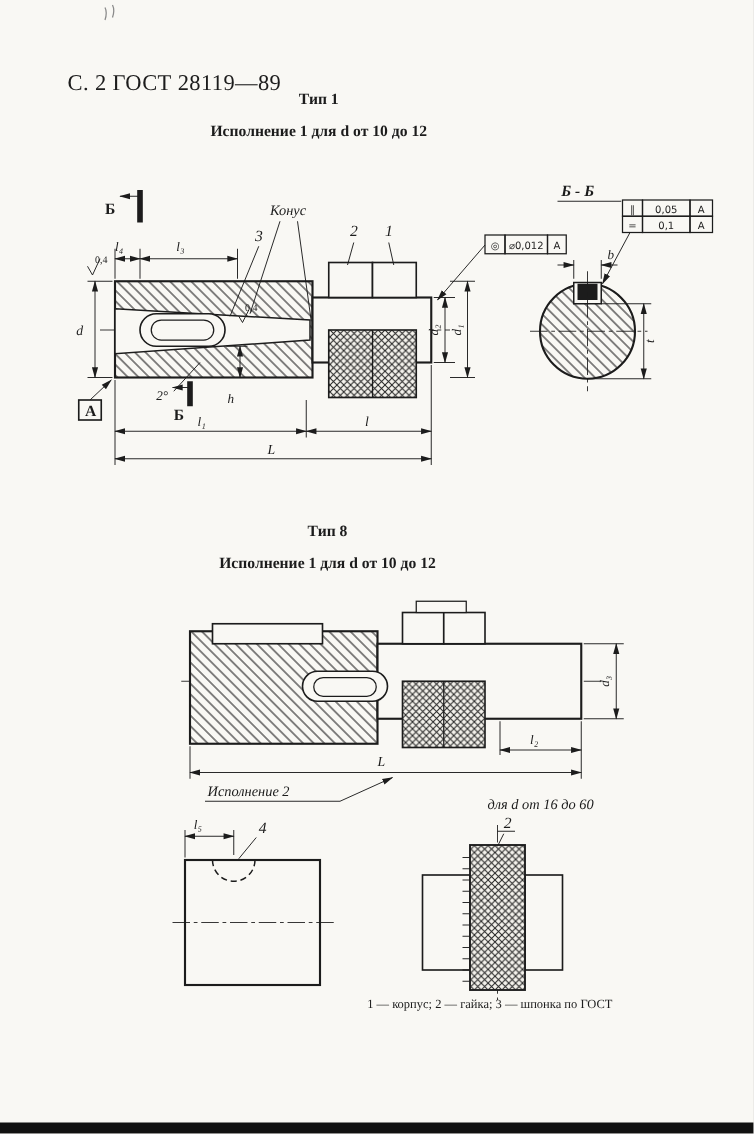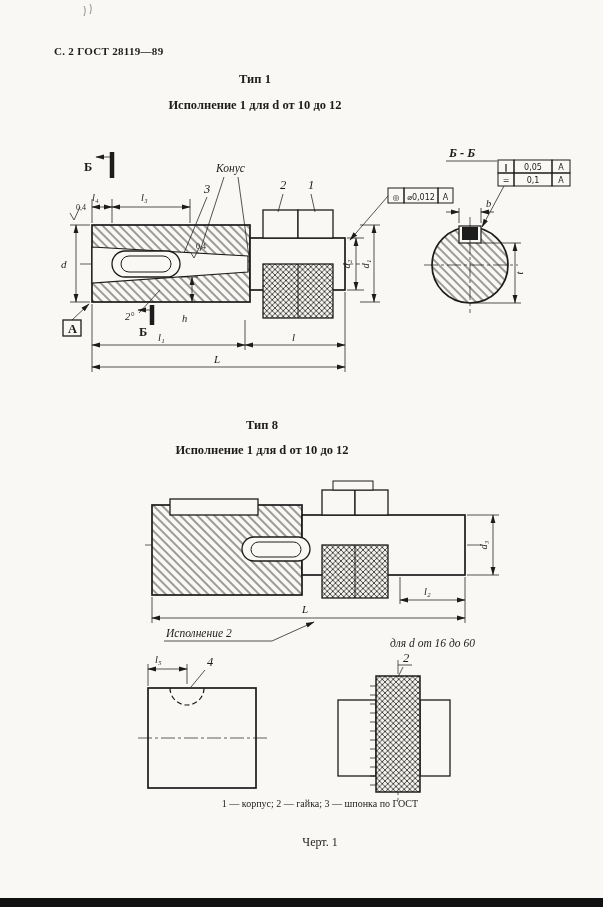--- a/index.html
+++ b/index.html
@@ -1,25 +1,25 @@
 <!DOCTYPE html>
 <html><head>
 <meta charset="utf-8">
 <style>
   *{margin:0;padding:0;box-sizing:border-box}
   html,body{background:#d9d9d6}
   .page{position:relative;width:603px;height:907px;margin:0 auto;background:#f9f8f4;overflow:hidden;
         font-family:"Liberation Serif",serif;color:#1c1c1c}
   .abs{position:absolute}
-  .header{left:54px;top:45px;font-weight:bold;font-size:11px;letter-spacing:.3px}
+  .header{left:54px;top:56px;font-weight:normal;font-size:18px;letter-spacing:.3px}
   .t1-title{left:105px;top:72px;width:300px;text-align:center;font-weight:bold;font-size:12.5px}
   .t1-sub{left:105px;top:98px;width:300px;text-align:center;font-weight:bold;font-size:12.5px}
   .t2-title{left:112px;top:418px;width:300px;text-align:center;font-weight:bold;font-size:12.5px}
   .t2-sub{left:112px;top:443px;width:300px;text-align:center;font-weight:bold;font-size:12.5px}
-  .legend{left:150px;top:798px;width:340px;text-align:center;font-size:10px;line-height:11.5px}
+  .legend{left:150px;top:798px;width:340px;text-align:right;font-size:10px;line-height:11.5px}
   .caption{left:150px;top:835px;width:340px;text-align:center;font-size:12px}
   .bottombar{left:0;bottom:0;width:603px;height:9px;background:#111}
   svg.canvas{position:absolute;left:0;top:0}
   
   .ol{stroke:#1c1c1c;fill:none}
   .fillp{fill:#f9f8f4;stroke:#1c1c1c}
   .hatchf{fill:url(#hatch);stroke:#1c1c1c}
   .knurlf{fill:url(#knurl);stroke:#1c1c1c}
   .w16{stroke-width:1.7}.w15{stroke-width:1.5}.w13{stroke-width:1.3}.w12{stroke-width:1.2}.w1{stroke-width:1}
   .thin{stroke:#1c1c1c;stroke-width:.75;fill:none}
@@ -290,15 +290,14 @@
         <text x="403" y="662" class="callout">2</text>
         <line x1="398" y1="665" x2="412" y2="665" class="thin"></line>
         <line x1="403" y1="667" x2="398" y2="677" class="thin"></line>
       </g>
     </g>
   </svg>
 
   <div class="abs legend">
     <div>1 — корпус;  2 — гайка;  3 — шпонка по ГОСТ</div>
   </div>
-  <div class="abs caption">Черт. 1</div>
   <div class="abs bottombar"></div>
 </div>
 
 </body></html>

